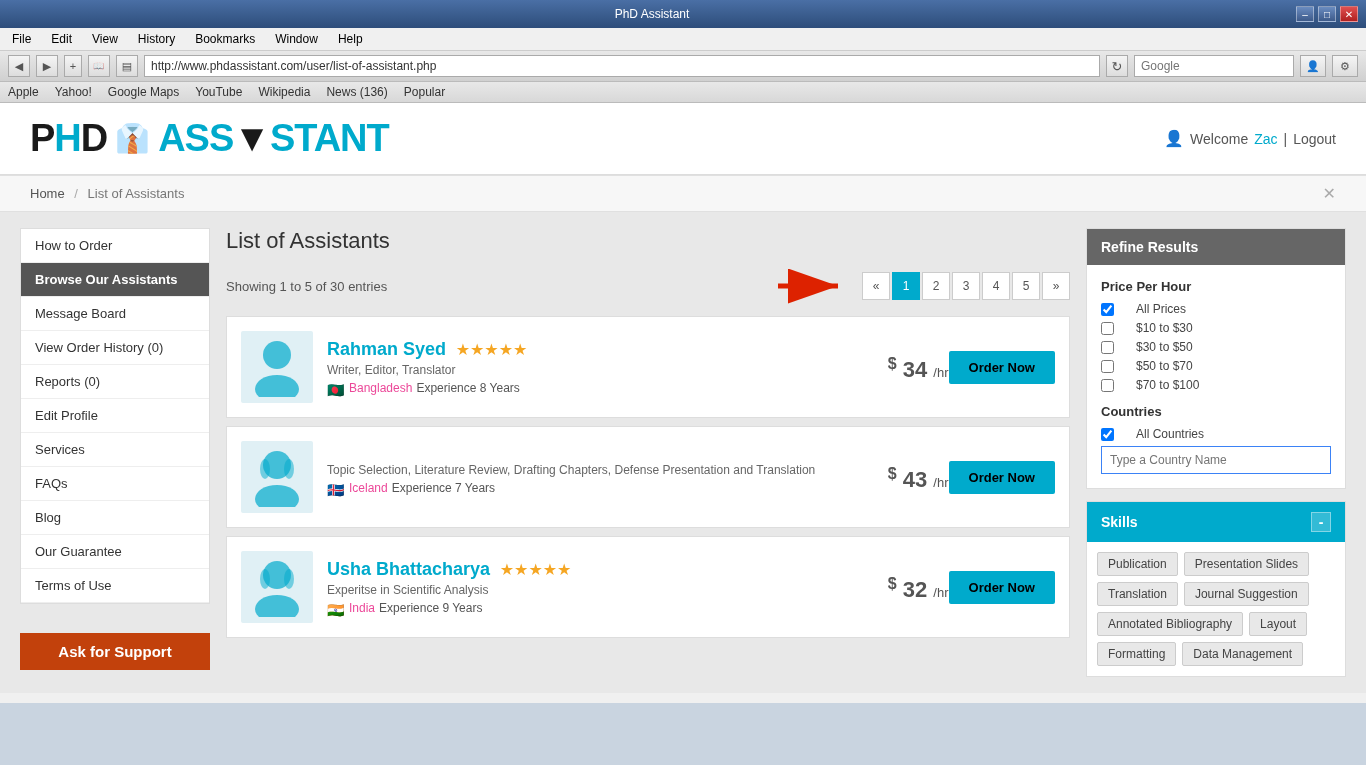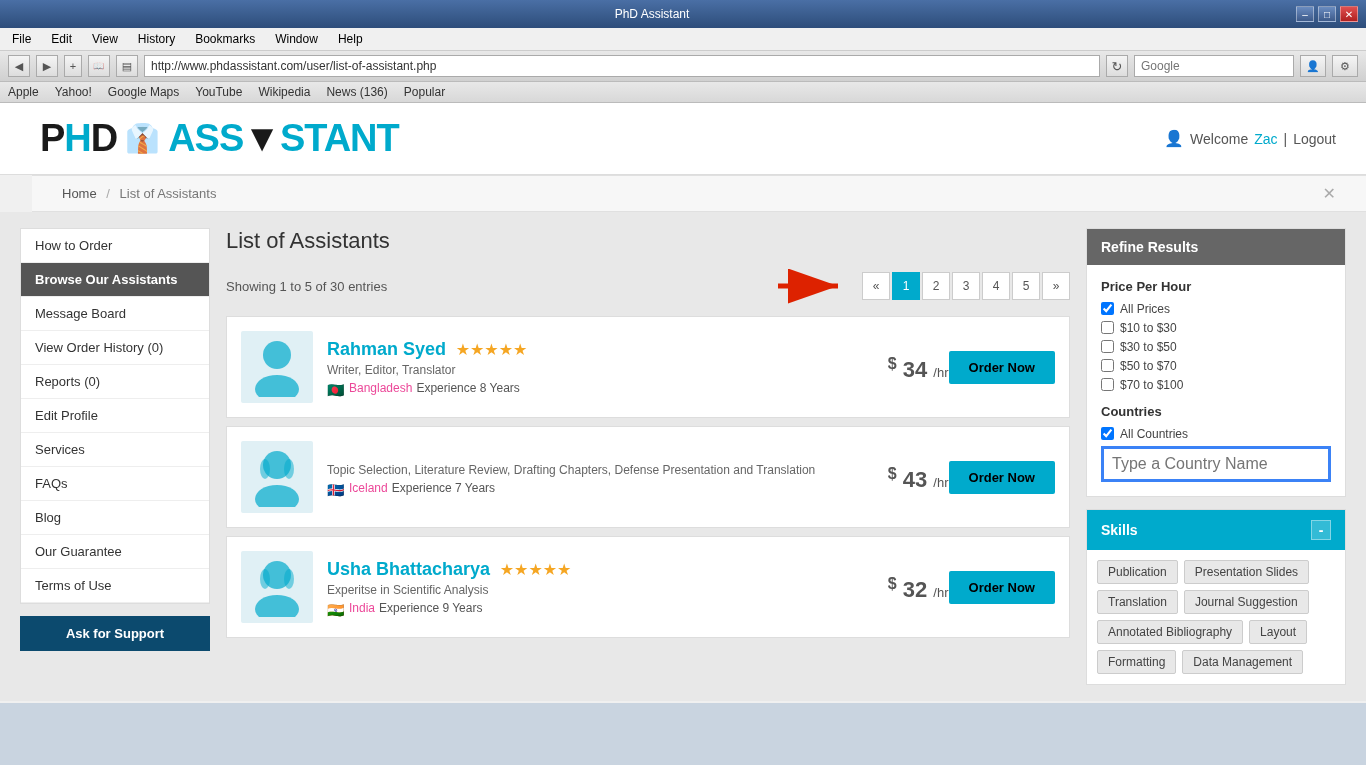--- a/index.html
+++ b/index.html
@@ -86,21 +86,20 @@
       padding: 14px 30px;
       display: flex;
       align-items: center;
       justify-content: space-between;
       border-bottom: 1px solid #ddd;
     }
 
     .logo {
       display: flex;
       align-items: center;
-      margin-left: 10px;
     }
     .header-user {
       display: flex;
       align-items: center;
       gap: 6px;
       font-size: 14px;
       color: #555;
     }
     .header-user .user-icon {
       color: #00aacc;
@@ -111,21 +110,20 @@
     .breadcrumb-bar {
       background: #f7f7f7;
       border-bottom: 1px solid #e0e0e0;
       border-top: 1px solid #e0e0e0;
       padding: 8px 30px;
       font-size: 13px;
       color: #777;
       display: flex;
       align-items: center;
       justify-content: space-between;
-      margin-left: 32px;
     }
     .breadcrumb-bar a { color: #555; text-decoration: none; }
     .breadcrumb-separator { margin: 0 6px; color: #aaa; }
 
     .main-layout {
       display: flex;
       padding: 16px 20px;
       gap: 16px;
       background: #e8e8e8;
     }
@@ -145,28 +143,28 @@
       cursor: pointer;
       font-size: 13px;
       color: #333;
     }
     .sidebar-nav-item.active {
       background: #555;
       color: white;
       font-weight: bold;
     }
     .sidebar-support-btn {
-      margin-top: 12px;
+      margin-top: 29px;
       width: 100%;
       padding: 10px;
-      background: #0c4a6e;
+      background: #c2410c;
       color: white;
       border: none;
       cursor: pointer;
-      font-size: 13px;
+      font-size: 15px;
       font-weight: bold;
       text-align: center;
     }
 
     
     .main-content {
       flex: 1;
     }
     .page-title {
       font-size: 22px;
@@ -288,34 +286,34 @@
     }
     .refine-body { padding: 14px; }
     .refine-section-title {
       font-weight: bold;
       font-size: 13px;
       color: #333;
       margin-bottom: 8px;
     }
     .refine-option {
       display: flex;
-      align-items: flex-start;
-      gap: 6px;
+      align-items: flex-end;
+      gap: 22px;
       margin-bottom: 5px;
       font-size: 12px;
       color: #444;
       cursor: pointer;
     }
     .refine-option input[type=checkbox] { cursor: pointer; }
     .countries-section { margin-top: 12px; }
     .country-input {
       width: 100%;
       padding: 6px 8px;
-      border: 3px solid #3b82f6;
-      font-size: 16px;
+      border: 1px solid #3b82f6;
+      font-size: 12px;
       color: #aaa;
     }
 
     .skills-panel {
       background: white;
       border: 1px solid #ddd;
     }
     .skills-header {
       background: #00aacc;
       color: white;

